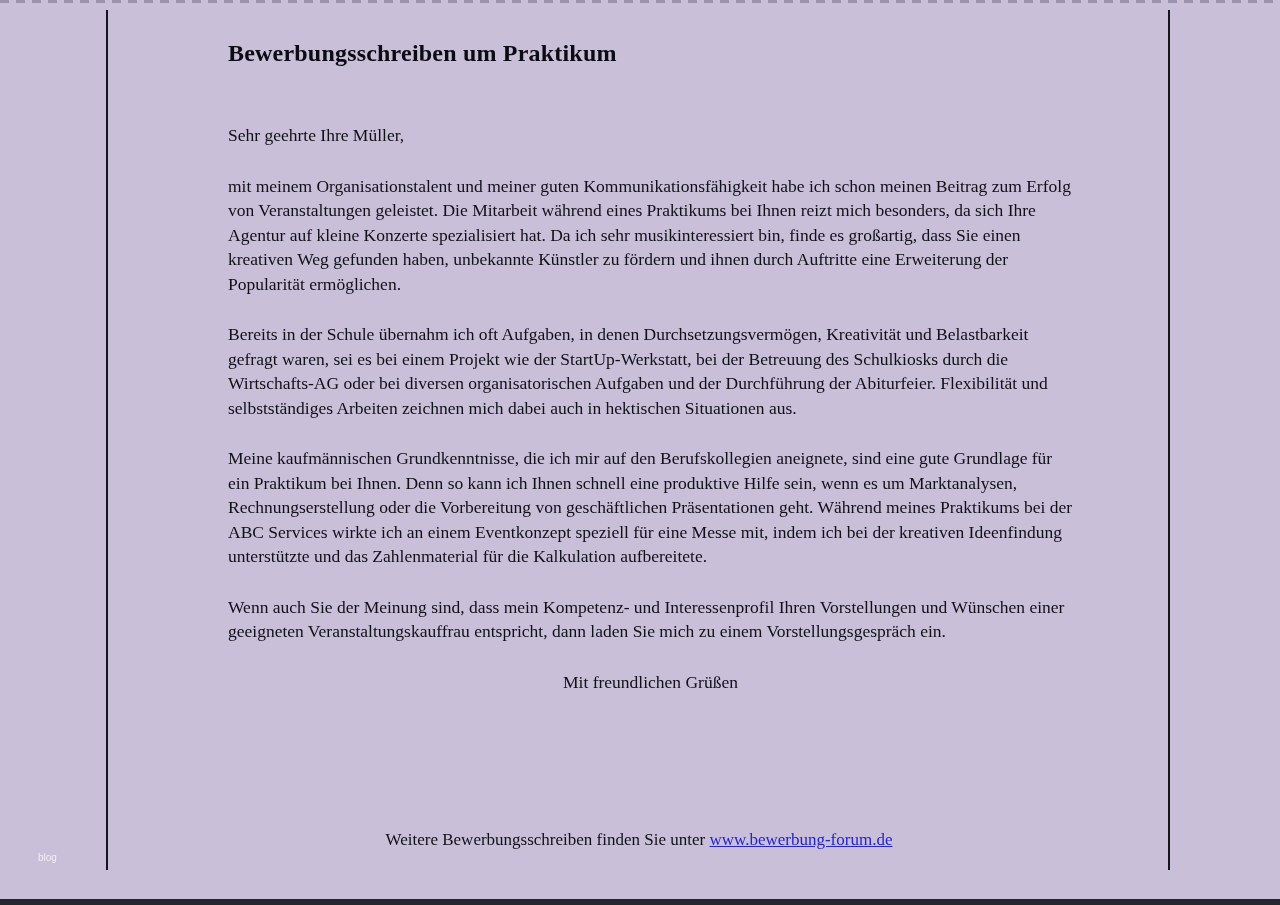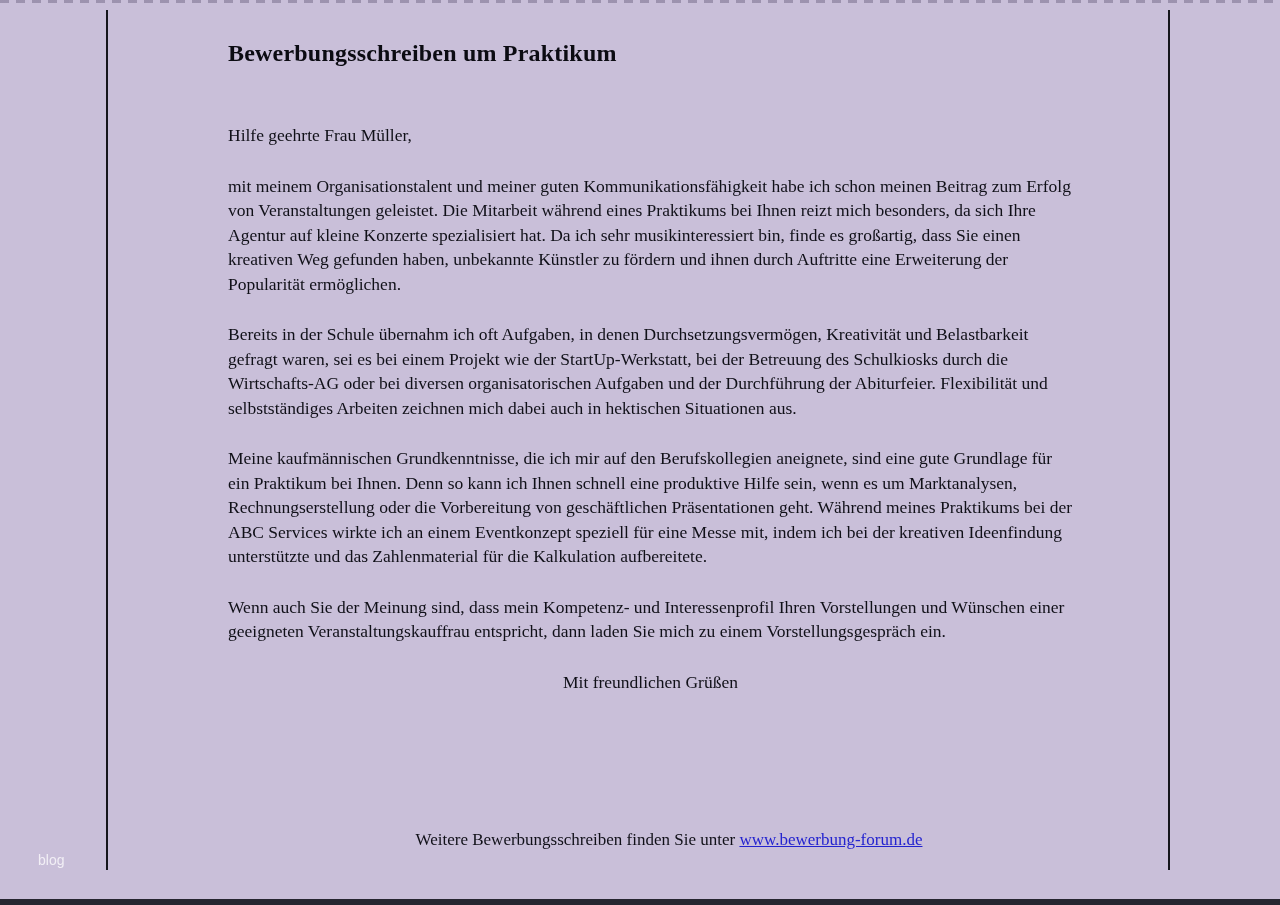--- a/index.html
+++ b/index.html
@@ -61,32 +61,31 @@
   .content p.closing    { margin-bottom: 0; text-align: center; }
 
   .footer {
     position: absolute;
     left: 108px;
     width: 1062px;
     top: 830px;
     text-align: center;
     font-size: 17px;
     color: #101018;
-    padding-left: 30px;
   }
   .footer a {
     color: #2323cf;
     text-decoration: underline;
   }
   .watermark {
     position: absolute;
     left: 38px;
     top: 852px;
     font-family: "Liberation Sans", "DejaVu Sans", sans-serif;
-    font-size: 14px;
+    font-size: 10px;
     color: rgba(255,255,255,0.75);
   }
   .bottom-bar {
     position: absolute;
     left: 0;
     bottom: 0;
     width: 100%;
     height: 6px;
     background: #262630;
   }
@@ -95,21 +94,21 @@
 <body>
 
 <div class="top-trim"></div>
 
 <div class="rule rule-left"></div>
 <div class="rule rule-right"></div>
 
 <div class="content">
   <h1>Bewerbungsschreiben um Praktikum</h1>
 
-  <p class="salutation">Hilfe geehrte Frau Müller,</p>
+  <p class="salutation">Sehr geehrte Ihre Müller,</p>
 
   <p>mit meinem Organisationstalent und meiner guten Kommunikationsfähigkeit habe ich schon meinen Beitrag zum Erfolg von Veranstaltungen geleistet. Die Mitarbeit während eines Praktikums bei Ihnen reizt mich besonders, da sich Ihre Agentur auf kleine Konzerte spezialisiert hat. Da ich sehr musikinteressiert bin, finde es großartig, dass Sie einen kreativen Weg gefunden haben, unbekannte Künstler zu fördern und ihnen durch Auftritte eine Erweiterung der Popularität ermöglichen.</p>
 
   <p>Bereits in der Schule übernahm ich oft Aufgaben, in denen Durchsetzungsvermögen, Kreativität und Belastbarkeit gefragt waren, sei es bei einem Projekt wie der StartUp-Werkstatt, bei der Betreuung des Schulkiosks durch die Wirtschafts-AG oder bei diversen organisatorischen Aufgaben und der Durchführung der Abiturfeier. Flexibilität und selbstständiges Arbeiten zeichnen mich dabei auch in hektischen Situationen aus.</p>
 
   <p>Meine kaufmännischen Grundkenntnisse, die ich mir auf den Berufskollegien aneignete, sind eine gute Grundlage für ein Praktikum bei Ihnen. Denn so kann ich Ihnen schnell eine produktive Hilfe sein, wenn es um Marktanalysen, Rechnungserstellung oder die Vorbereitung von geschäftlichen Präsentationen geht. Während meines Praktikums bei der ABC Services wirkte ich an einem Eventkonzept speziell für eine Messe mit, indem ich bei der kreativen Ideenfindung unterstützte und das Zahlenmaterial für die Kalkulation aufbereitete.</p>
 
   <p>Wenn auch Sie der Meinung sind, dass mein Kompetenz- und Interessenprofil Ihren Vorstellungen und Wünschen einer geeigneten Veranstaltungskauffrau entspricht, dann laden Sie mich zu einem Vorstellungsgespräch ein.</p>
 
   <p class="closing">Mit freundlichen Grüßen</p>

